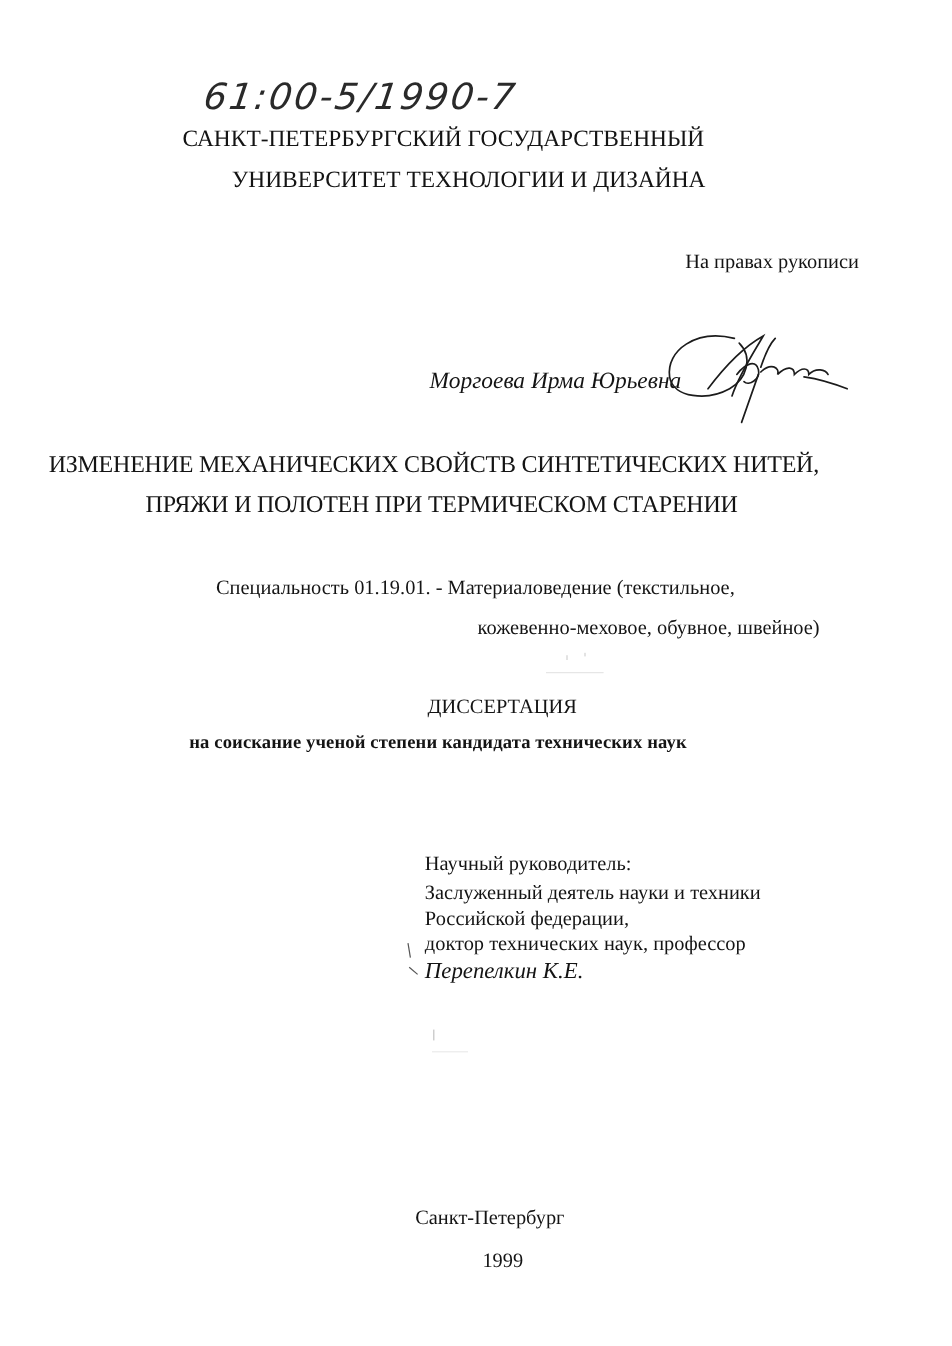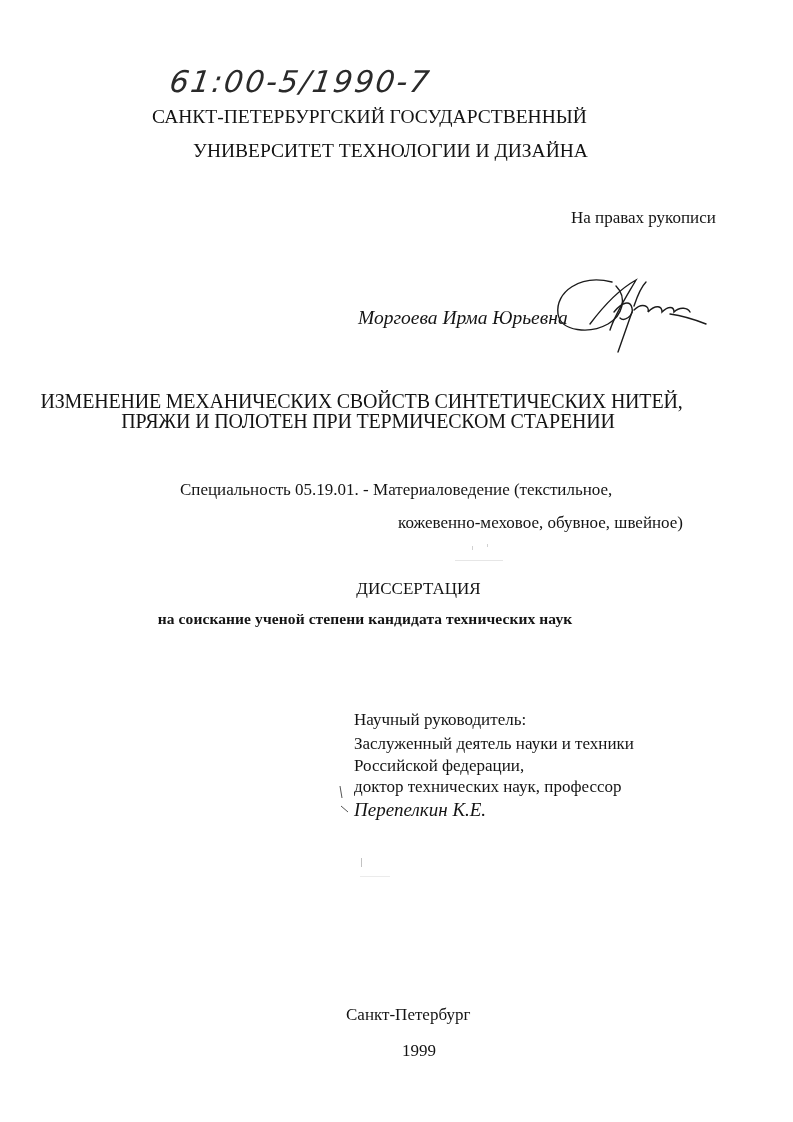--- a/index.html
+++ b/index.html
@@ -53,24 +53,24 @@
     <path d="M62 10 C 30 2, 5 20, 8 42 C 11 60, 40 62, 58 52 C 72 44, 78 26, 66 14"></path>
     <path d="M40 52 C 52 36, 68 18, 86 8 C 78 22, 66 40, 60 58"></path>
     <path d="M64 40 C 72 30, 80 28, 82 36 C 84 44, 74 50, 70 46"></path>
     <path d="M84 34 C 88 22, 92 14, 96 10"></path>
     <path d="M82 40 L 68 80"></path>
     <path d="M84 38 C 92 30, 100 34, 98 40 C 106 32, 112 34, 112 40 C 118 34, 124 34, 124 40 C 130 34, 138 36, 140 40"></path>
     <path d="M120 42 C 134 44, 146 48, 156 52"></path>
   </svg>
 </div>
 
-<div class="abs title-caps center" style="left:0; width:695px; top:376px; padding-left:28px; box-sizing:border-box;margin-top:14px;">ИЗМЕНЕНИЕ МЕХАНИЧЕСКИХ СВОЙСТВ СИНТЕТИЧЕСКИХ НИТЕЙ,</div>
+<div class="abs title-caps center" style="left:0; width:695px; top:376px; padding-left:28px; box-sizing:border-box;">ИЗМЕНЕНИЕ МЕХАНИЧЕСКИХ СВОЙСТВ СИНТЕТИЧЕСКИХ НИТЕЙ,</div>
 <div class="abs title-caps center" style="left:0; width:708px; top:410px; padding-left:28px; box-sizing:border-box;">ПРЯЖИ И ПОЛОТЕН ПРИ ТЕРМИЧЕСКОМ СТАРЕНИИ</div>
 
-<div class="abs body-txt" style="left:180px; top:480px;">Специальность  05.19.01. - Материаловедение (текстильное,</div>
+<div class="abs body-txt" style="left:180px; top:480px;">Специальность  01.19.01. - Материаловедение (текстильное,</div>
 <div class="abs body-txt" style="left:398px; top:513px;">кожевенно-меховое, обувное, швейное)</div>
 
 <div class="speckle" style="left:472px; top:546px; width:1px; height:4px;"></div>
 <div class="speckle" style="left:487px; top:544px; width:1px; height:3px;"></div>
 <div class="speckle" style="left:455px; top:560px; width:48px; height:1px; opacity:0.25;"></div>
 
 <div class="abs body-txt center" style="left:0; width:793px; top:579px; padding-left:44px; box-sizing:border-box;">ДИССЕРТАЦИЯ</div>
 <div class="abs center" style="left:0; width:670px; top:610px; padding-left:60px; box-sizing:border-box; font-size:15.5px; font-weight:bold; letter-spacing:0.1px;">на соискание ученой степени кандидата технических наук</div>
 
 <div class="abs body-txt" style="left:354px; top:710px;">Научный руководитель:</div>

